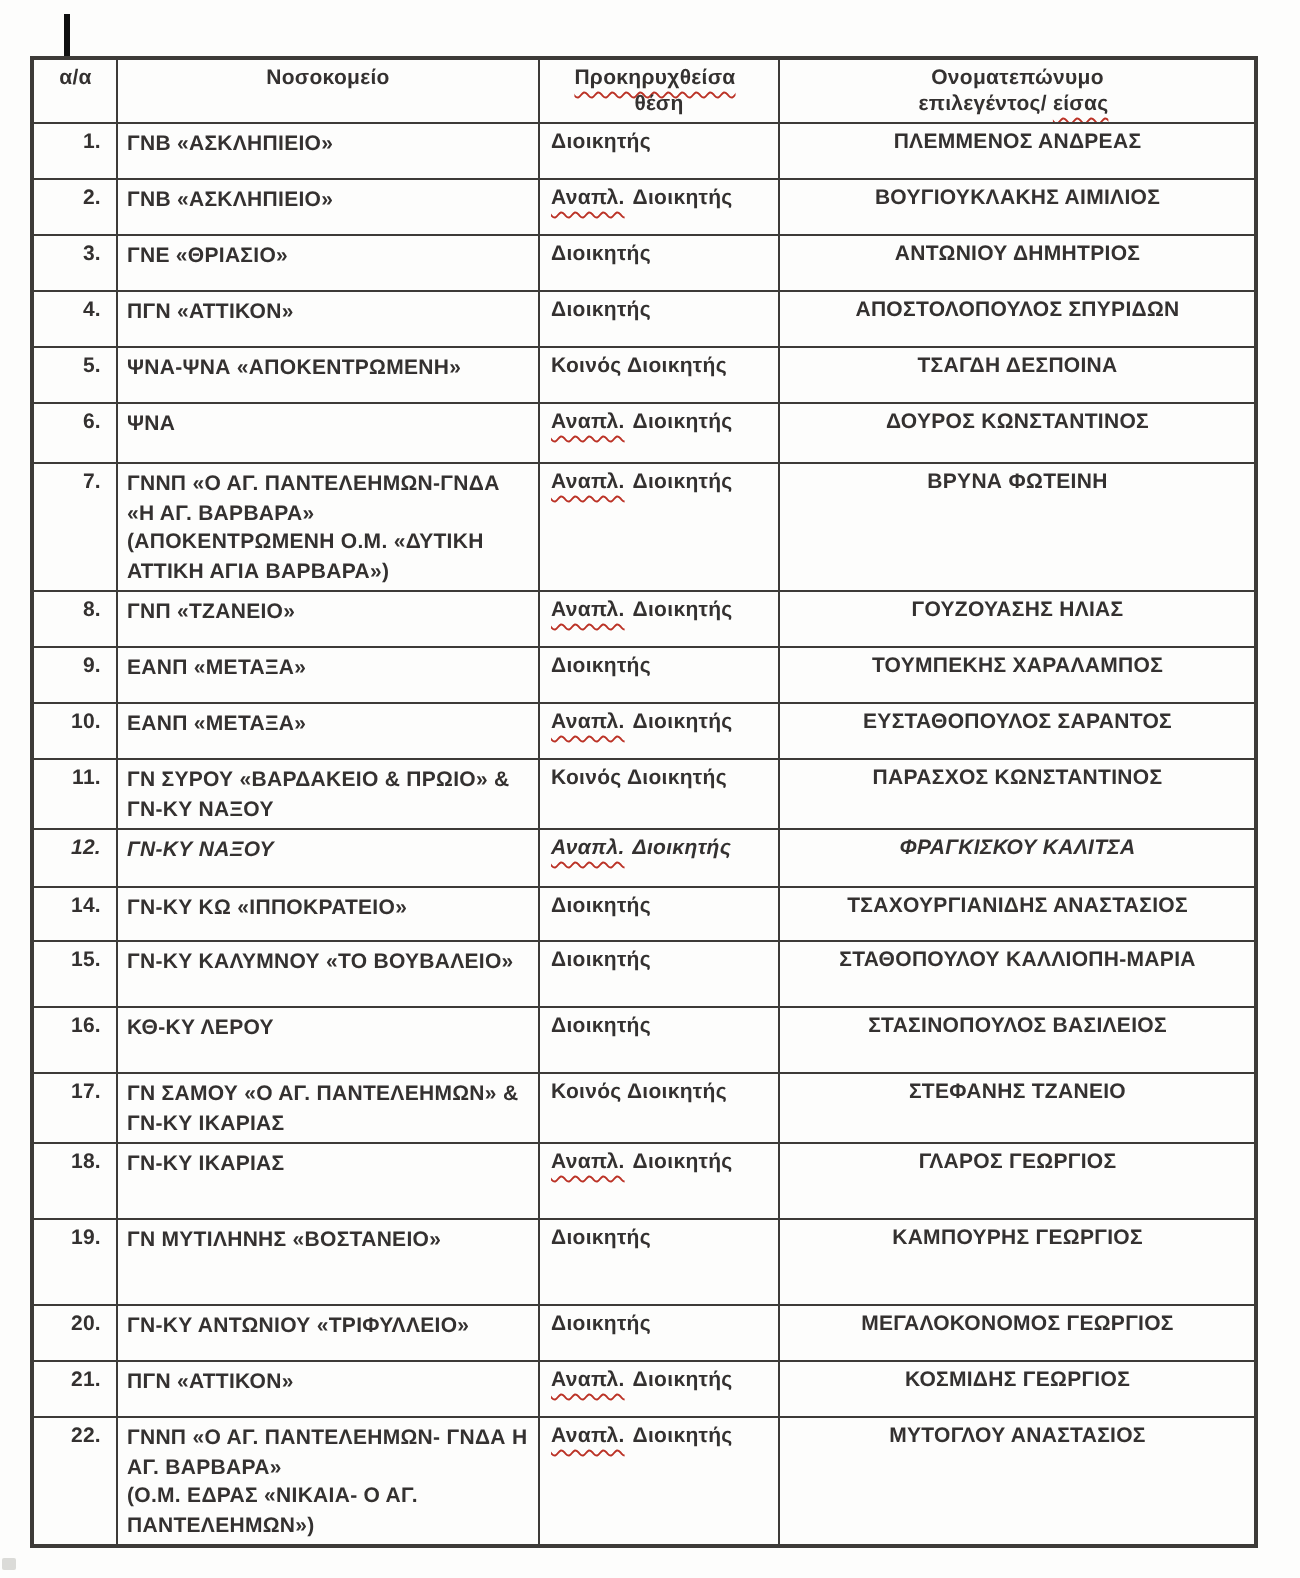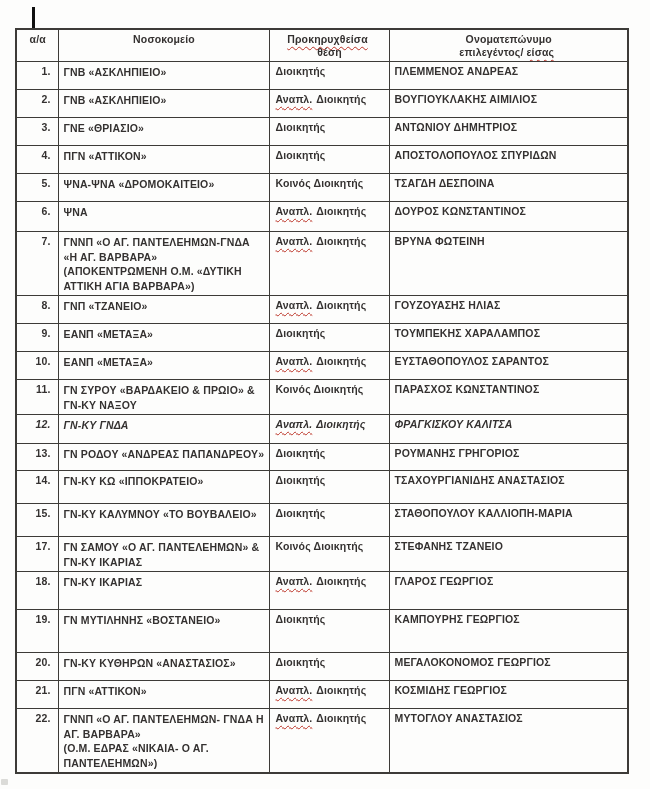--- a/index.html
+++ b/index.html
@@ -26,21 +26,21 @@
     vertical-align:top;
     padding:2px 4px 2px 5px;
     overflow:hidden;
   }
   col.c1{width:42px;} col.c2{width:211px;} col.c3{width:120px;} col.c4{width:239px;}
   thead tr{height:29px;}
   .doc th{text-align:center;font-weight:bold;padding-top:3px;}
   td.c-num{text-align:right;padding-right:7px;padding-top:3px;}
   td.c-hosp{padding-top:3px;line-height:14.5px;}
   td.c-pos{padding-top:3px;padding-left:6px;}
-  td.c-name{padding-top:3px;}
+  td.c-name{text-align:center;padding-top:3px;}
   tbody tr{height:28px;}
   tbody tr:nth-child(6){height:30px;}
   tbody tr:nth-child(7){height:62px;}
   tbody tr:nth-child(11){height:29px;}
   tbody tr:nth-child(12){height:29px;font-style:italic;}
   tbody tr:nth-child(13){height:27px;}
   tbody tr:nth-child(14),tbody tr:nth-child(15){height:33px;margin-left:28px;}
   tbody tr:nth-child(16){height:30px;}
   tbody tr:nth-child(17){height:38px;}
   tbody tr:nth-child(18){height:43px;}
@@ -123,21 +123,21 @@
       <div class="hosp-name">ΠΓΝ «ΑΤΤΙΚΟΝ»</div>
 
     </td>
     <td class="c-pos"><span class="squiggle"></span><span>Διοικητής</span></td>
     <td class="c-name">ΑΠΟΣΤΟΛΟΠΟΥΛΟΣ ΣΠΥΡΙΔΩΝ</td>
   </tr>
 
   <tr>
     <td class="c-num"><span>5.</span></td>
     <td class="c-hosp">
-      <div class="hosp-name">ΨΝΑ-ΨΝΑ «ΔΡΟΜΟΚΑΙΤΕΙΟ»</div>
+      <div class="hosp-name">ΨΝΑ-ΨΝΑ «ΑΠΟΚΕΝΤΡΩΜΕΝΗ»</div>
 
     </td>
     <td class="c-pos"><span class="squiggle"></span><span>Κοινός Διοικητής</span></td>
     <td class="c-name">ΤΣΑΓΔΗ ΔΕΣΠΟΙΝΑ</td>
   </tr>
 
   <tr>
     <td class="c-num"><span>6.</span></td>
     <td class="c-hosp">
       <div class="hosp-name">ΨΝΑ</div>
@@ -193,36 +193,27 @@
       <div class="hosp-name">ΓΝ ΣΥΡΟΥ «ΒΑΡΔΑΚΕΙΟ &amp; ΠΡΩΙΟ» &amp; ΓΝ-ΚΥ ΝΑΞΟΥ</div>
 
     </td>
     <td class="c-pos"><span class="squiggle"></span><span>Κοινός Διοικητής</span></td>
     <td class="c-name">ΠΑΡΑΣΧΟΣ ΚΩΝΣΤΑΝΤΙΝΟΣ</td>
   </tr>
 
   <tr>
     <td class="c-num"><span>12.</span></td>
     <td class="c-hosp">
-      <div class="hosp-name">ΓΝ-ΚΥ ΓΝΔΑ</div>
+      <div class="hosp-name">ΓΝ-ΚΥ ΝΑΞΟΥ</div>
 
     </td>
     <td class="c-pos"><span class="squiggle">Αναπλ.</span><span>Διοικητής</span></td>
     <td class="c-name">ΦΡΑΓΚΙΣΚΟΥ ΚΑΛΙΤΣΑ</td>
   </tr>
 
-  <tr>
-    <td class="c-num"><span>13.</span></td>
-    <td class="c-hosp">
-      <div class="hosp-name">ΓΝ ΡΟΔΟΥ «ΑΝΔΡΕΑΣ ΠΑΠΑΝΔΡΕΟΥ»</div>
-
-    </td>
-    <td class="c-pos"><span class="squiggle"></span><span>Διοικητής</span></td>
-    <td class="c-name">ΡΟΥΜΑΝΗΣ ΓΡΗΓΟΡΙΟΣ</td>
-  </tr>
 
   <tr>
     <td class="c-num"><span>14.</span></td>
     <td class="c-hosp">
       <div class="hosp-name">ΓΝ-ΚΥ ΚΩ «ΙΠΠΟΚΡΑΤΕΙΟ»</div>
 
     </td>
     <td class="c-pos"><span class="squiggle"></span><span>Διοικητής</span></td>
     <td class="c-name">ΤΣΑΧΟΥΡΓΙΑΝΙΔΗΣ ΑΝΑΣΤΑΣΙΟΣ</td>
   </tr>
@@ -230,20 +221,29 @@
   <tr>
     <td class="c-num"><span>15.</span></td>
     <td class="c-hosp">
       <div class="hosp-name">ΓΝ-ΚΥ ΚΑΛΥΜΝΟΥ «ΤΟ ΒΟΥΒΑΛΕΙΟ»</div>
 
     </td>
     <td class="c-pos"><span class="squiggle"></span><span>Διοικητής</span></td>
     <td class="c-name">ΣΤΑΘΟΠΟΥΛΟΥ ΚΑΛΛΙΟΠΗ-ΜΑΡΙΑ</td>
   </tr>
 
+  <tr>
+    <td class="c-num"><span>16.</span></td>
+    <td class="c-hosp">
+      <div class="hosp-name">ΚΘ-ΚΥ ΛΕΡΟΥ</div>
+
+    </td>
+    <td class="c-pos"><span class="squiggle"></span><span>Διοικητής</span></td>
+    <td class="c-name">ΣΤΑΣΙΝΟΠΟΥΛΟΣ ΒΑΣΙΛΕΙΟΣ</td>
+  </tr>
 
   <tr>
     <td class="c-num"><span>17.</span></td>
     <td class="c-hosp">
       <div class="hosp-name">ΓΝ ΣΑΜΟΥ «Ο ΑΓ. ΠΑΝΤΕΛΕΗΜΩΝ» &amp; ΓΝ-ΚΥ ΙΚΑΡΙΑΣ</div>
 
     </td>
     <td class="c-pos"><span class="squiggle"></span><span>Κοινός Διοικητής</span></td>
     <td class="c-name">ΣΤΕΦΑΝΗΣ ΤΖΑΝΕΙΟ</td>
   </tr>
@@ -264,21 +264,21 @@
       <div class="hosp-name">ΓΝ ΜΥΤΙΛΗΝΗΣ «ΒΟΣΤΑΝΕΙΟ»</div>
 
     </td>
     <td class="c-pos"><span class="squiggle"></span><span>Διοικητής</span></td>
     <td class="c-name">ΚΑΜΠΟΥΡΗΣ ΓΕΩΡΓΙΟΣ</td>
   </tr>
 
   <tr>
     <td class="c-num"><span>20.</span></td>
     <td class="c-hosp">
-      <div class="hosp-name">ΓΝ-ΚΥ ΚΥΘΗΡΩΝ «ΑΝΑΣΤΑΣΙΟΣ»</div>
+      <div class="hosp-name">ΓΝ-ΚΥ ΑΝΤΩΝΙΟΥ «ΤΡΙΦΥΛΛΕΙΟ»</div>
 
     </td>
     <td class="c-pos"><span class="squiggle"></span><span>Διοικητής</span></td>
     <td class="c-name">ΜΕΓΑΛΟΚΟΝΟΜΟΣ ΓΕΩΡΓΙΟΣ</td>
   </tr>
 
   <tr>
     <td class="c-num"><span>21.</span></td>
     <td class="c-hosp">
       <div class="hosp-name">ΠΓΝ «ΑΤΤΙΚΟΝ»</div>

